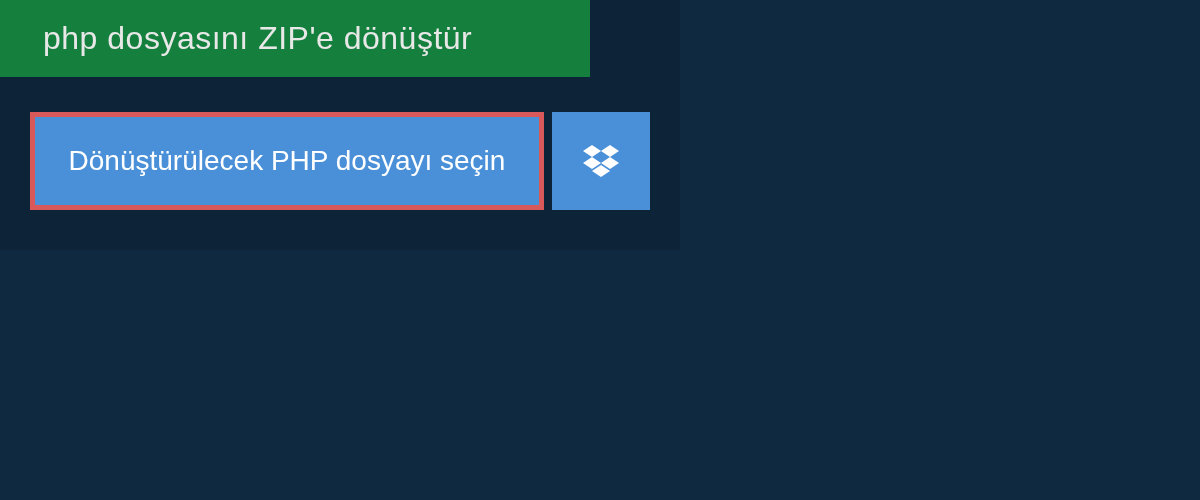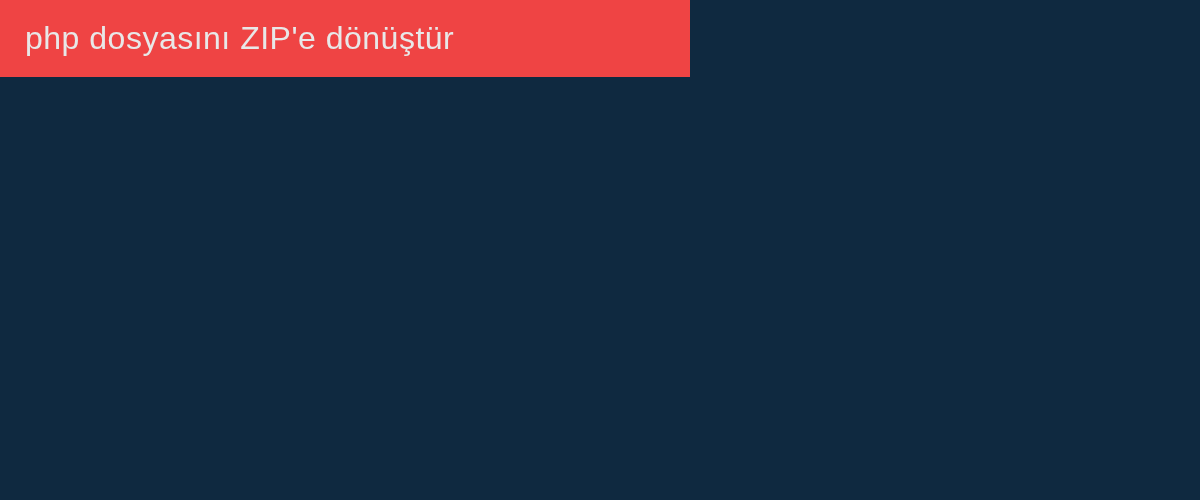--- a/index.html
+++ b/index.html
@@ -13,23 +13,23 @@
       background: #0f2940;
       font-family: -apple-system, BlinkMacSystemFont, "Segoe UI", Arial, sans-serif;
       overflow: hidden;
     }
     .container {
       background: #0d2438;
       width: 680px;
       margin: 0;
     }
     .header {
-      background: #ef4444;
-      padding: 20px 25px;
-      width: 690px;
+      background: #15803d;
+      padding: 20px 43px;
+      width: 590px;
     }
     .header-title {
       color: #e8e8e8;
       font-size: 32px;
       font-weight: 300;
       letter-spacing: 0.5px;
     }
     .upload-area {
       padding: 35px 30px 40px 30px;
       display: flex;
@@ -61,13 +61,27 @@
       height: 32px;
     }
   </style>
 </head>
 <body>
 
 <div class="container">
   <div class="header">
     <h1 class="header-title">php dosyasını ZIP'e dönüştür</h1>
   </div>
+  <div class="upload-area">
+    <div class="select-file-btn">
+      <span class="select-file-label">Dönüştürülecek PHP dosyayı seçin</span>
+    </div>
+    <div class="dropbox-btn">
+      <svg class="dropbox-icon" viewBox="0 0 36 32" fill="#ffffff">
+        <path d="M9 0 L0 6 L9 12 L18 6 Z"></path>
+        <path d="M27 0 L18 6 L27 12 L36 6 Z"></path>
+        <path d="M0 18 L9 12 L18 18 L9 24 Z"></path>
+        <path d="M18 18 L27 12 L36 18 L27 24 Z"></path>
+        <path d="M9 26 L18 20 L27 26 L18 32 Z"></path>
+      </svg>
+    </div>
+  </div>
 </div>
 
 </body></html>

